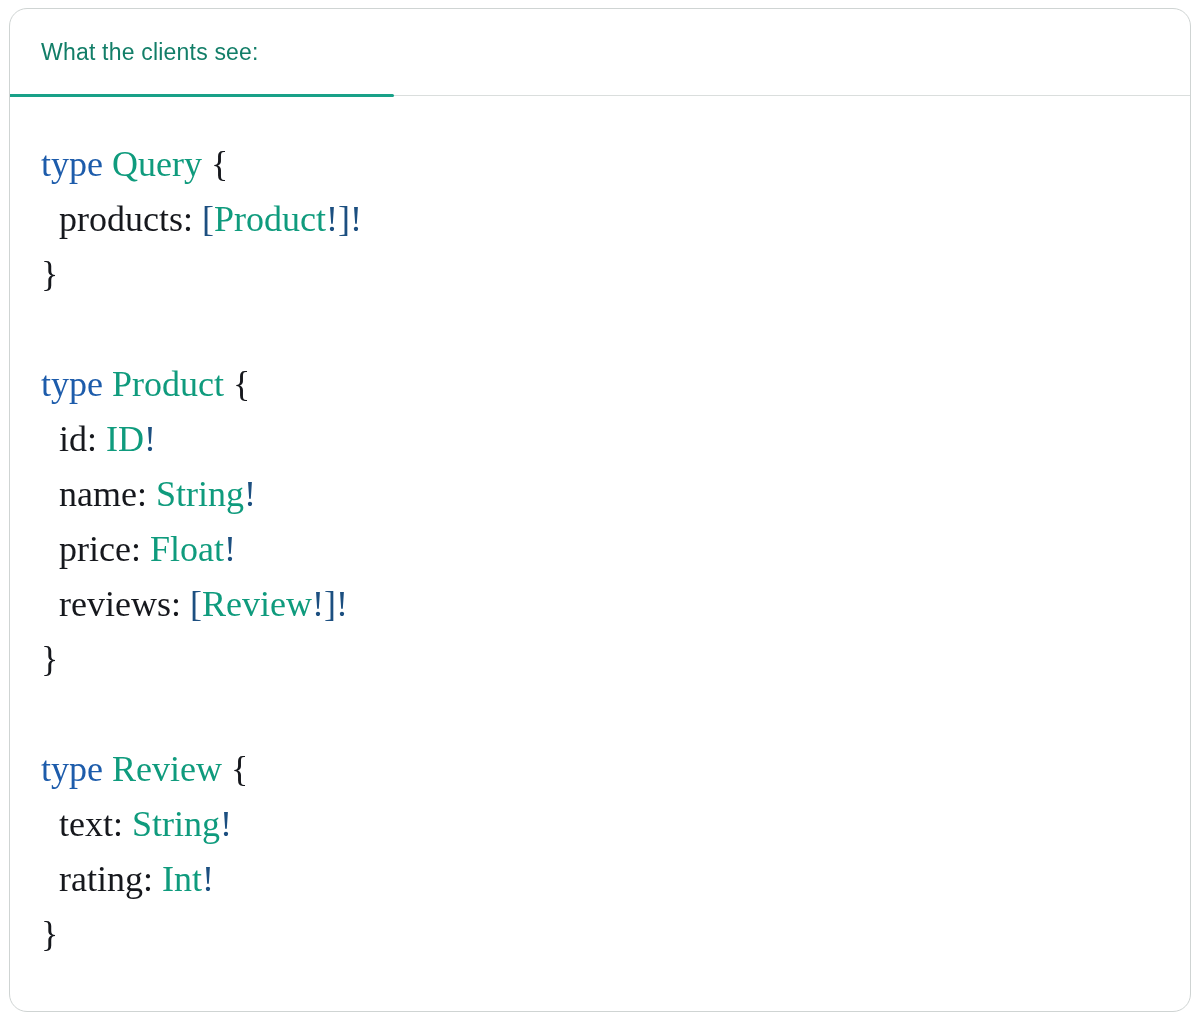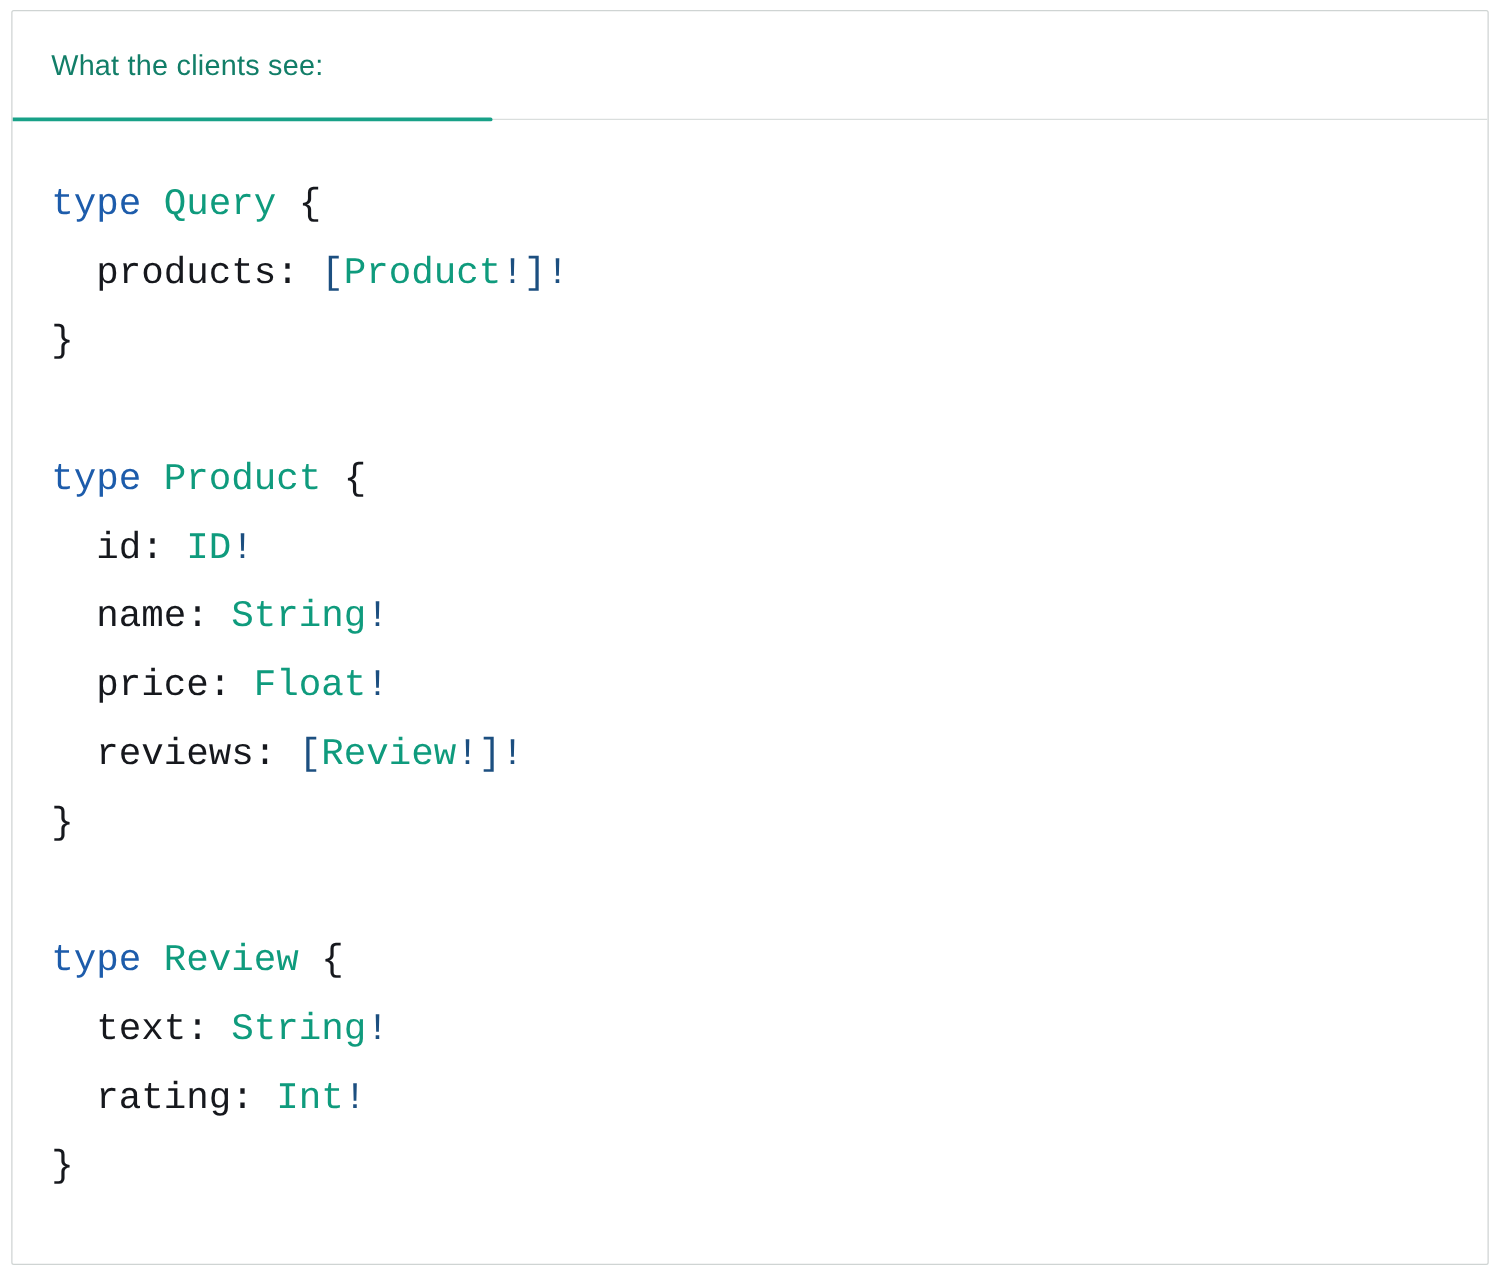--- a/index.html
+++ b/index.html
@@ -18,21 +18,21 @@
     width:1200px;
     height:1020px;
     background:#ffffff;
     font-family:"Liberation Sans", sans-serif;
   }
   .panel{
     position:absolute;
     top:8px; left:9px; right:9px; bottom:8px;
     background:#ffffff;
     border:1px solid var(--panel-border);
-    border-radius:2px;
+    border-radius:18px;
     overflow:hidden;
   }
   .tabbar{
     position:relative;
     height:87px;
     border-bottom:1px solid var(--divider);
     display:flex;
     align-items:center;
     padding:0 31px;
     box-sizing:border-box;
@@ -48,22 +48,22 @@
     position:absolute;
     left:0;
     bottom:-2px;
     height:3px;
     width:384px;
     background:var(--tab-underline);
     border-radius:0 2px 2px 0;
   }
   .code{
     padding:41px 31px 30px 31px;
-    font-family:Liberation Mono, monospace;
-    font-size:30px;
+    font-family:Liberation Serif, serif;
+    font-size:36px;
     line-height:55px;
     white-space:pre;
     color:var(--code-plain);
   }
   .code-line{
     min-height:55px;
   }
   .tok-k{ color:var(--code-keyword); }
   .tok-t{ color:var(--code-type); }
   .tok-b{ color:var(--code-bracket); }

